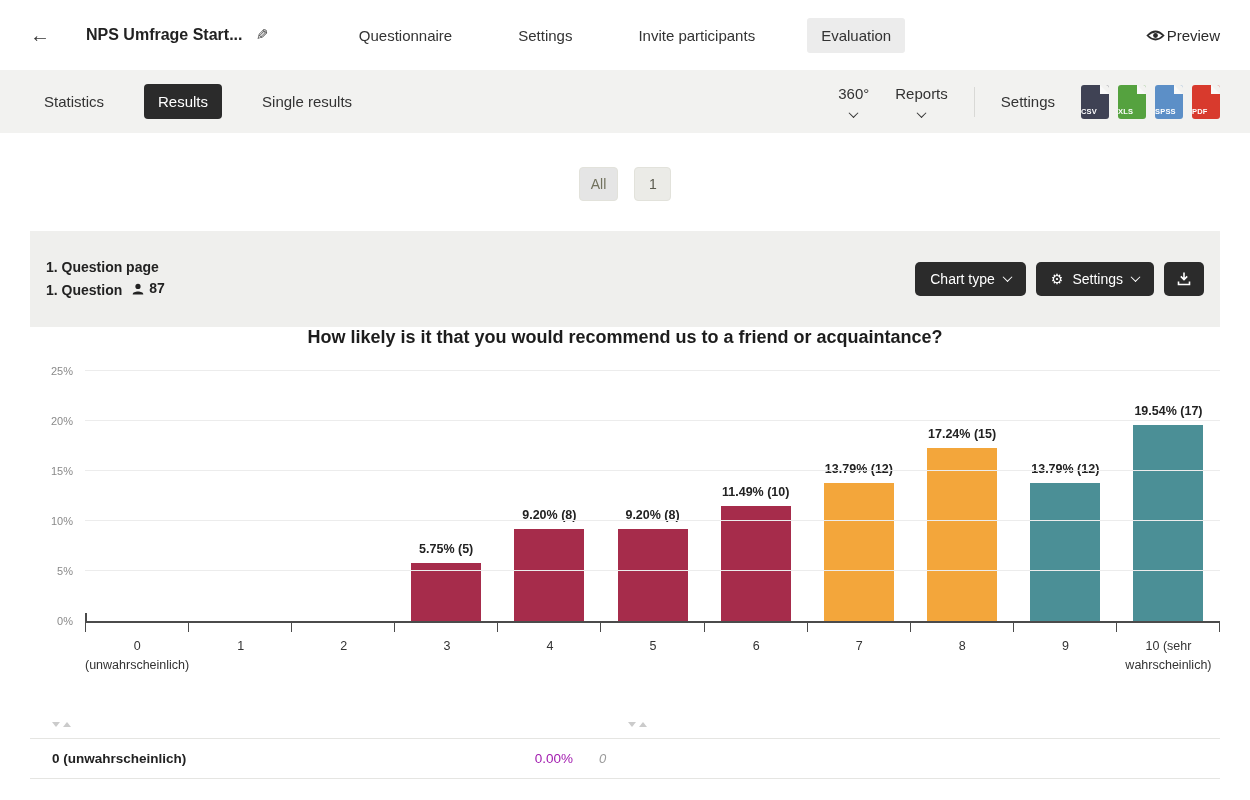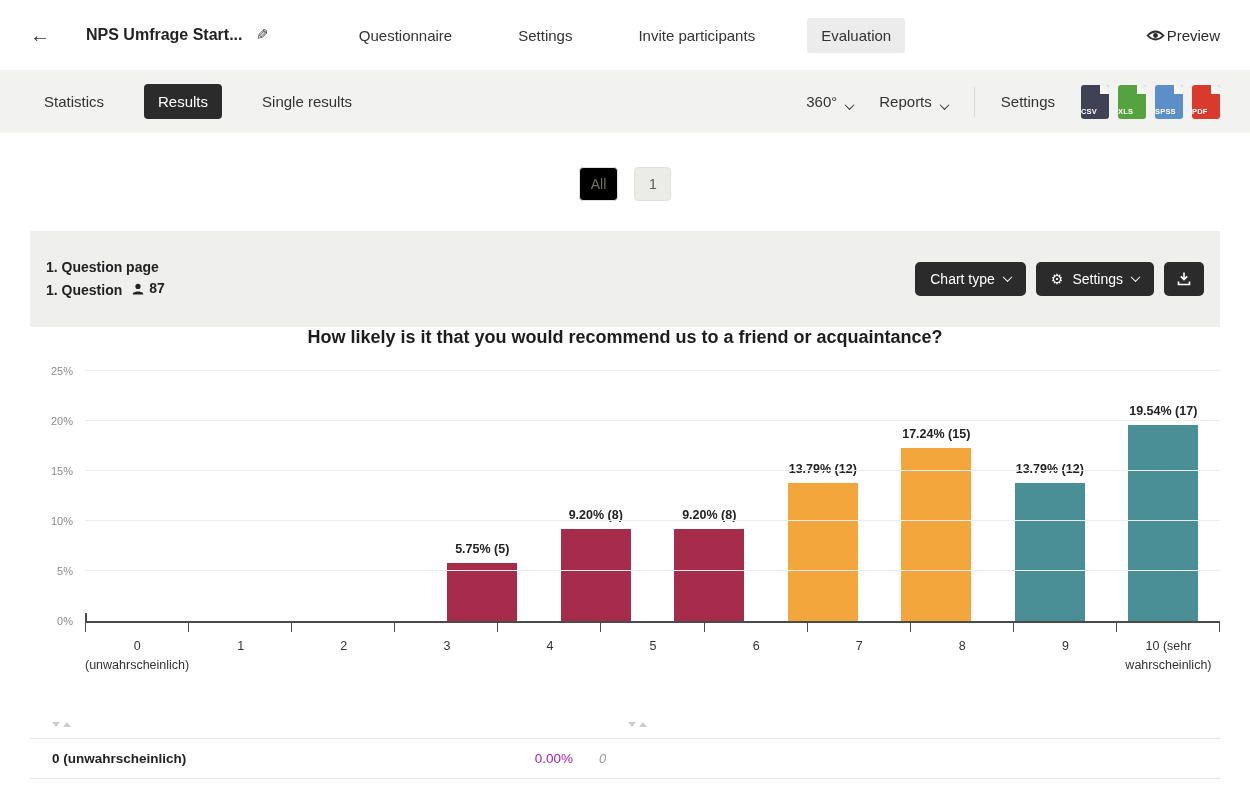--- a/index.html
+++ b/index.html
@@ -17,38 +17,38 @@
   .nav-item.active { background:#ececec; }
   .preview { width:300px; display:flex; justify-content:flex-end; align-items:center; gap:2px;
     font-size:15px; color:#2b2b2b; cursor:pointer; }
 
   
   .toolbar { height:63px; background:#f2f2f0; display:flex; align-items:center; padding:0 30px; }
   .toolbar-tabs { display:flex; align-items:center; gap:26px; }
   .tab { font-size:15px; color:#333; padding:9px 14px; border-radius:4px; cursor:pointer; white-space:nowrap; }
   .tab.active { background:#2b2b2b; color:#fff; }
   .toolbar-right { margin-left:auto; display:flex; align-items:center; gap:26px; }
-  .tb-dropdown { display:flex; align-items:flex-end; gap:9px; font-size:15px; color:#333; cursor:pointer; }
+  .tb-dropdown { display:flex; align-items:center; gap:9px; font-size:15px; color:#333; cursor:pointer;flex-direction:column; }
   .chev { width:7px; height:7px; border-right:1.8px solid currentColor; border-bottom:1.8px solid currentColor;
     transform:rotate(45deg) translate(-1px,-1px); display:inline-block; }
   .vdivider { width:1px; height:30px; background:#d9d9d6; }
   .tb-settings { font-size:15px; color:#333; cursor:pointer; }
   .export-icons { display:flex; align-items:center; gap:9px; }
   .file-icon { position:relative; width:28px; height:34px; border-radius:3px; cursor:pointer; overflow:hidden; }
   .file-icon .notch { position:absolute; top:0; right:0; width:9px; height:9px; background:#f2f2f0; }
   .file-icon .fold { position:absolute; top:0; right:0; width:0; height:0;
     border-bottom:9px solid rgba(255,255,255,.55); border-right:9px solid transparent; }
   .file-icon .flabel { position:absolute; bottom:3px; left:0; right:0; text-align:left;
     color:#fff; font-size:7.5px; font-weight:bold; letter-spacing:.2px; }
 
   
   .pagination { margin-top:34px; display:flex; justify-content:center; gap:16px; }
   .page-btn { min-width:37px; height:34px; display:inline-flex; align-items:center; justify-content:center;
     padding:0 11px; border:1px solid #e2e2db; border-radius:4px; font-size:14px; cursor:pointer; }
-  .page-btn.all { background:#000000; color:#72725e; }
+  .page-btn.all { background:#e5e5e5; color:#72725e; }
   .page-btn.num { background:#ebebe7; color:#5a5a4e; }
 
   
   .question-panel { margin:30px 30px 0; background:#efefed; padding:26px 16px; display:flex; align-items:center; }
   .qp-left { font-size:14px; font-weight:bold; color:#222; line-height:21px; }
   .qp-count { display:inline-flex; align-items:center; gap:5px; margin-left:6px; }
   .qp-right { margin-left:auto; display:flex; align-items:center; gap:10px; }
   .dark-btn { height:34px; background:#2b2b2b; color:#fff; border:none; border-radius:5px;
     display:inline-flex; align-items:center; gap:9px; padding:0 15px; font-size:14px;
     font-family:inherit; cursor:pointer; }
@@ -209,20 +209,24 @@
           </div>
           <div class="bar-cell">
             <div class="bar" style="height: 92px; background: rgb(166, 44, 75);"></div>
             <div class="bar-label" style="bottom: 99px;">9.20% (8)</div>
           </div>
           <div class="bar-cell">
             <div class="bar" style="height: 92px; background: rgb(166, 44, 75);"></div>
             <div class="bar-label" style="bottom: 99px;">9.20% (8)</div>
           </div>
           <div class="bar-cell">
+            <div class="bar" style="height: 114.9px; background: rgb(166, 44, 75);"></div>
+            <div class="bar-label" style="bottom: 121.9px;">11.49% (10)</div>
+          </div>
+          <div class="bar-cell">
             <div class="bar" style="height: 137.9px; background: rgb(243, 166, 59);"></div>
             <div class="bar-label" style="bottom: 144.9px;">13.79% (12)</div>
           </div>
           <div class="bar-cell">
             <div class="bar" style="height: 172.4px; background: rgb(243, 166, 59);"></div>
             <div class="bar-label" style="bottom: 179.4px;">17.24% (15)</div>
           </div>
           <div class="bar-cell">
             <div class="bar" style="height: 137.9px; background: rgb(75, 143, 150);"></div>
             <div class="bar-label" style="bottom: 144.9px;">13.79% (12)</div>

